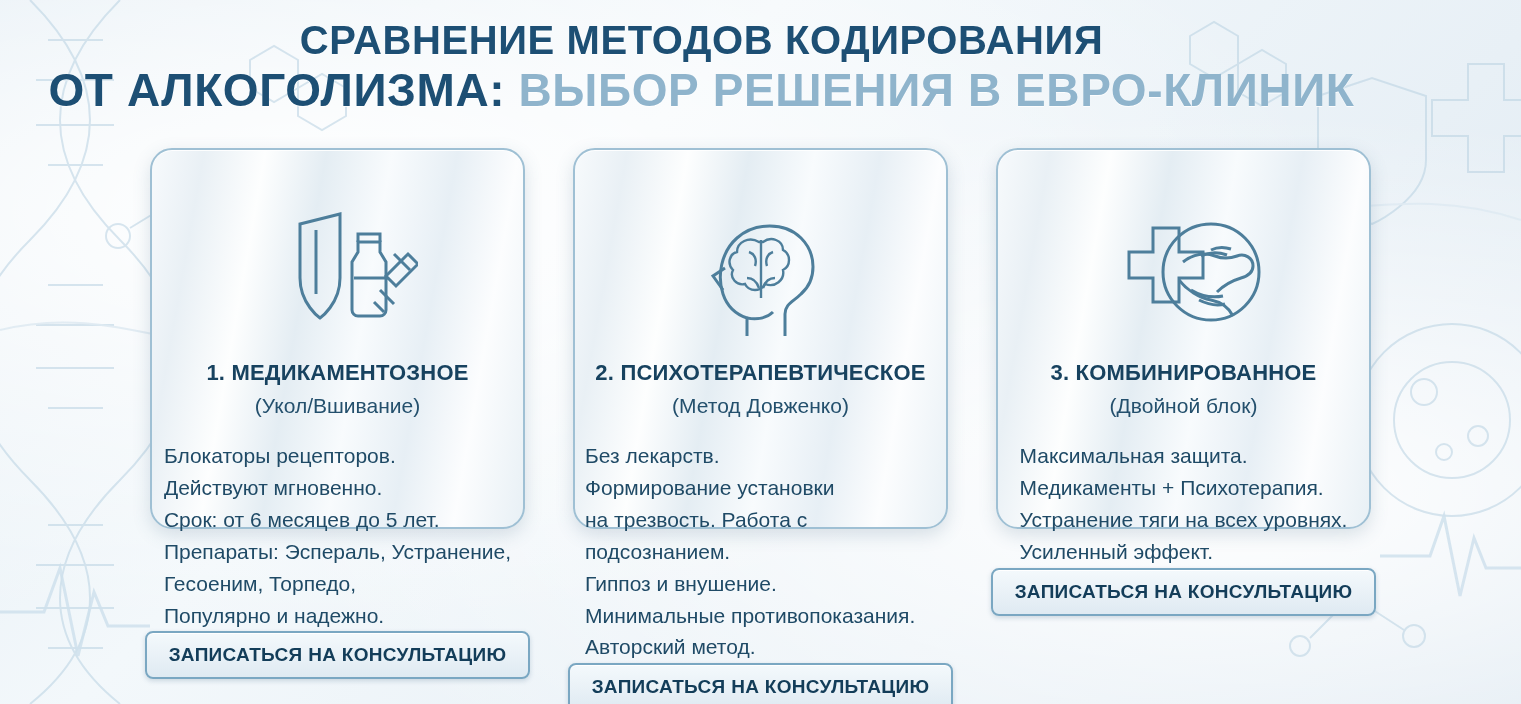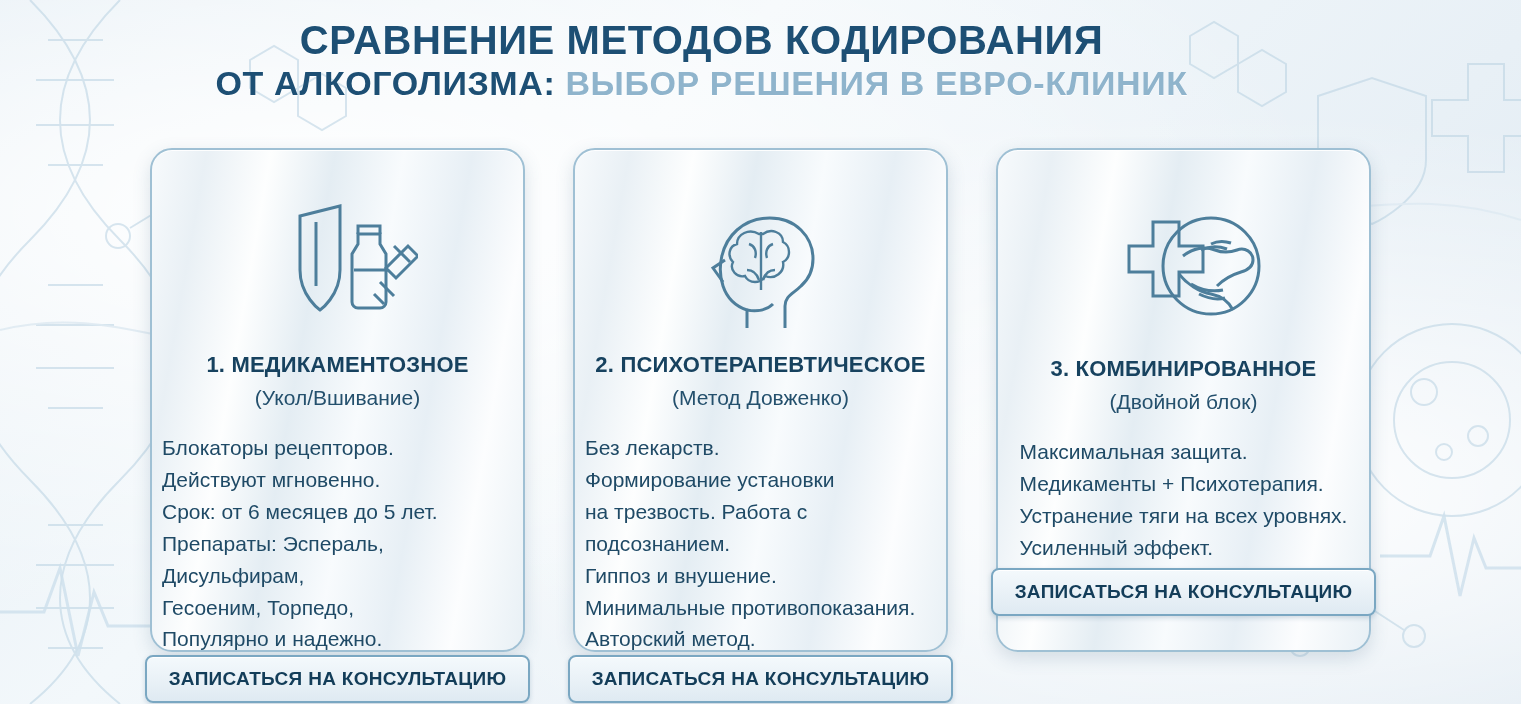--- a/index.html
+++ b/index.html
@@ -48,21 +48,21 @@
   }
   .title-line1 {
     font-size: 40px;
     font-weight: bold;
     letter-spacing: 0.6px;
     color: #1d4f74;
     text-transform: uppercase;
     text-shadow: 0 1px 0 rgba(255,255,255,0.8);
   }
   .title-line2 {
-    font-size: 34px;
+    font-size: 46px;
     font-weight: bold;
     letter-spacing: 0.6px;
     text-transform: uppercase;
     text-shadow: 0 1px 0 rgba(255,255,255,0.8);
   }
   .title-line2 .dark { color: #1d4f74; }
   .title-line2 .light { color: #8fb4cc; }
 
   
   .cards {
@@ -71,34 +71,34 @@
     left: 0;
     width: 1521px;
     display: flex;
     justify-content: center;
     gap: 48px;
   }
 
   .card {
     position: relative;
     width: 375px;
-    height: 504px;
+    height: 381px;
     border-radius: 22px;
     border: 2px solid #9fc0d4;
     background:
       linear-gradient(100deg,
         #f7fafc 0%, #e9f0f5 12%, #fdfefe 26%, #e4edf3 40%,
         #f8fbfd 55%, #e7eff5 70%, #fcfdfe 84%, #e8f0f5 100%);
     box-shadow:
       0 6px 18px rgba(60, 100, 130, 0.18),
       inset 0 1px 0 rgba(255,255,255,0.9);
     display: flex;
     flex-direction: column;
     align-items: center;
-    padding: 0 10px;
+    padding: 8px 10px;
     box-sizing: border-box;
   }
 
   .card-icon {
     margin-top: 48px;
     height: 140px;
     display: flex;
     align-items: center;
     justify-content: center;
   }
@@ -221,21 +221,21 @@
           <path d="M122 84 l14 14"></path>
           <path d="M116 96 l10 10"></path>
         </svg>
       </div>
       <div class="card-heading">1. МЕДИКАМЕНТОЗНОЕ</div>
       <div class="card-sub">(Укол/Вшивание)</div>
       <div class="card-body">
         <div>Блокаторы рецепторов.</div>
         <div>Действуют мгновенно.</div>
         <div>Срок: от 6 месяцев до 5 лет.</div>
-        <div>Препараты: Эспераль, Дисульфирам,</div>
+        <div>Препараты: Эспераль, Устранение,</div>
         <div>Гесоеним, Торпедо,</div>
         <div>Популярно и надежно.</div>
       </div>
       <button class="cta">ЗАПИСАТЬСЯ НА КОНСУЛЬТАЦИЮ</button>
     </div>
 
     <div class="card">
       <div class="card-icon">
         <svg width="160" height="136" viewBox="0 0 160 136" fill="none" stroke="#4d7e9b" stroke-width="3">
           <path d="M66 130 L66 112 C54 108, 46 100, 42 88 C36 70, 40 46, 56 32 C74 16, 104 16, 120 32

